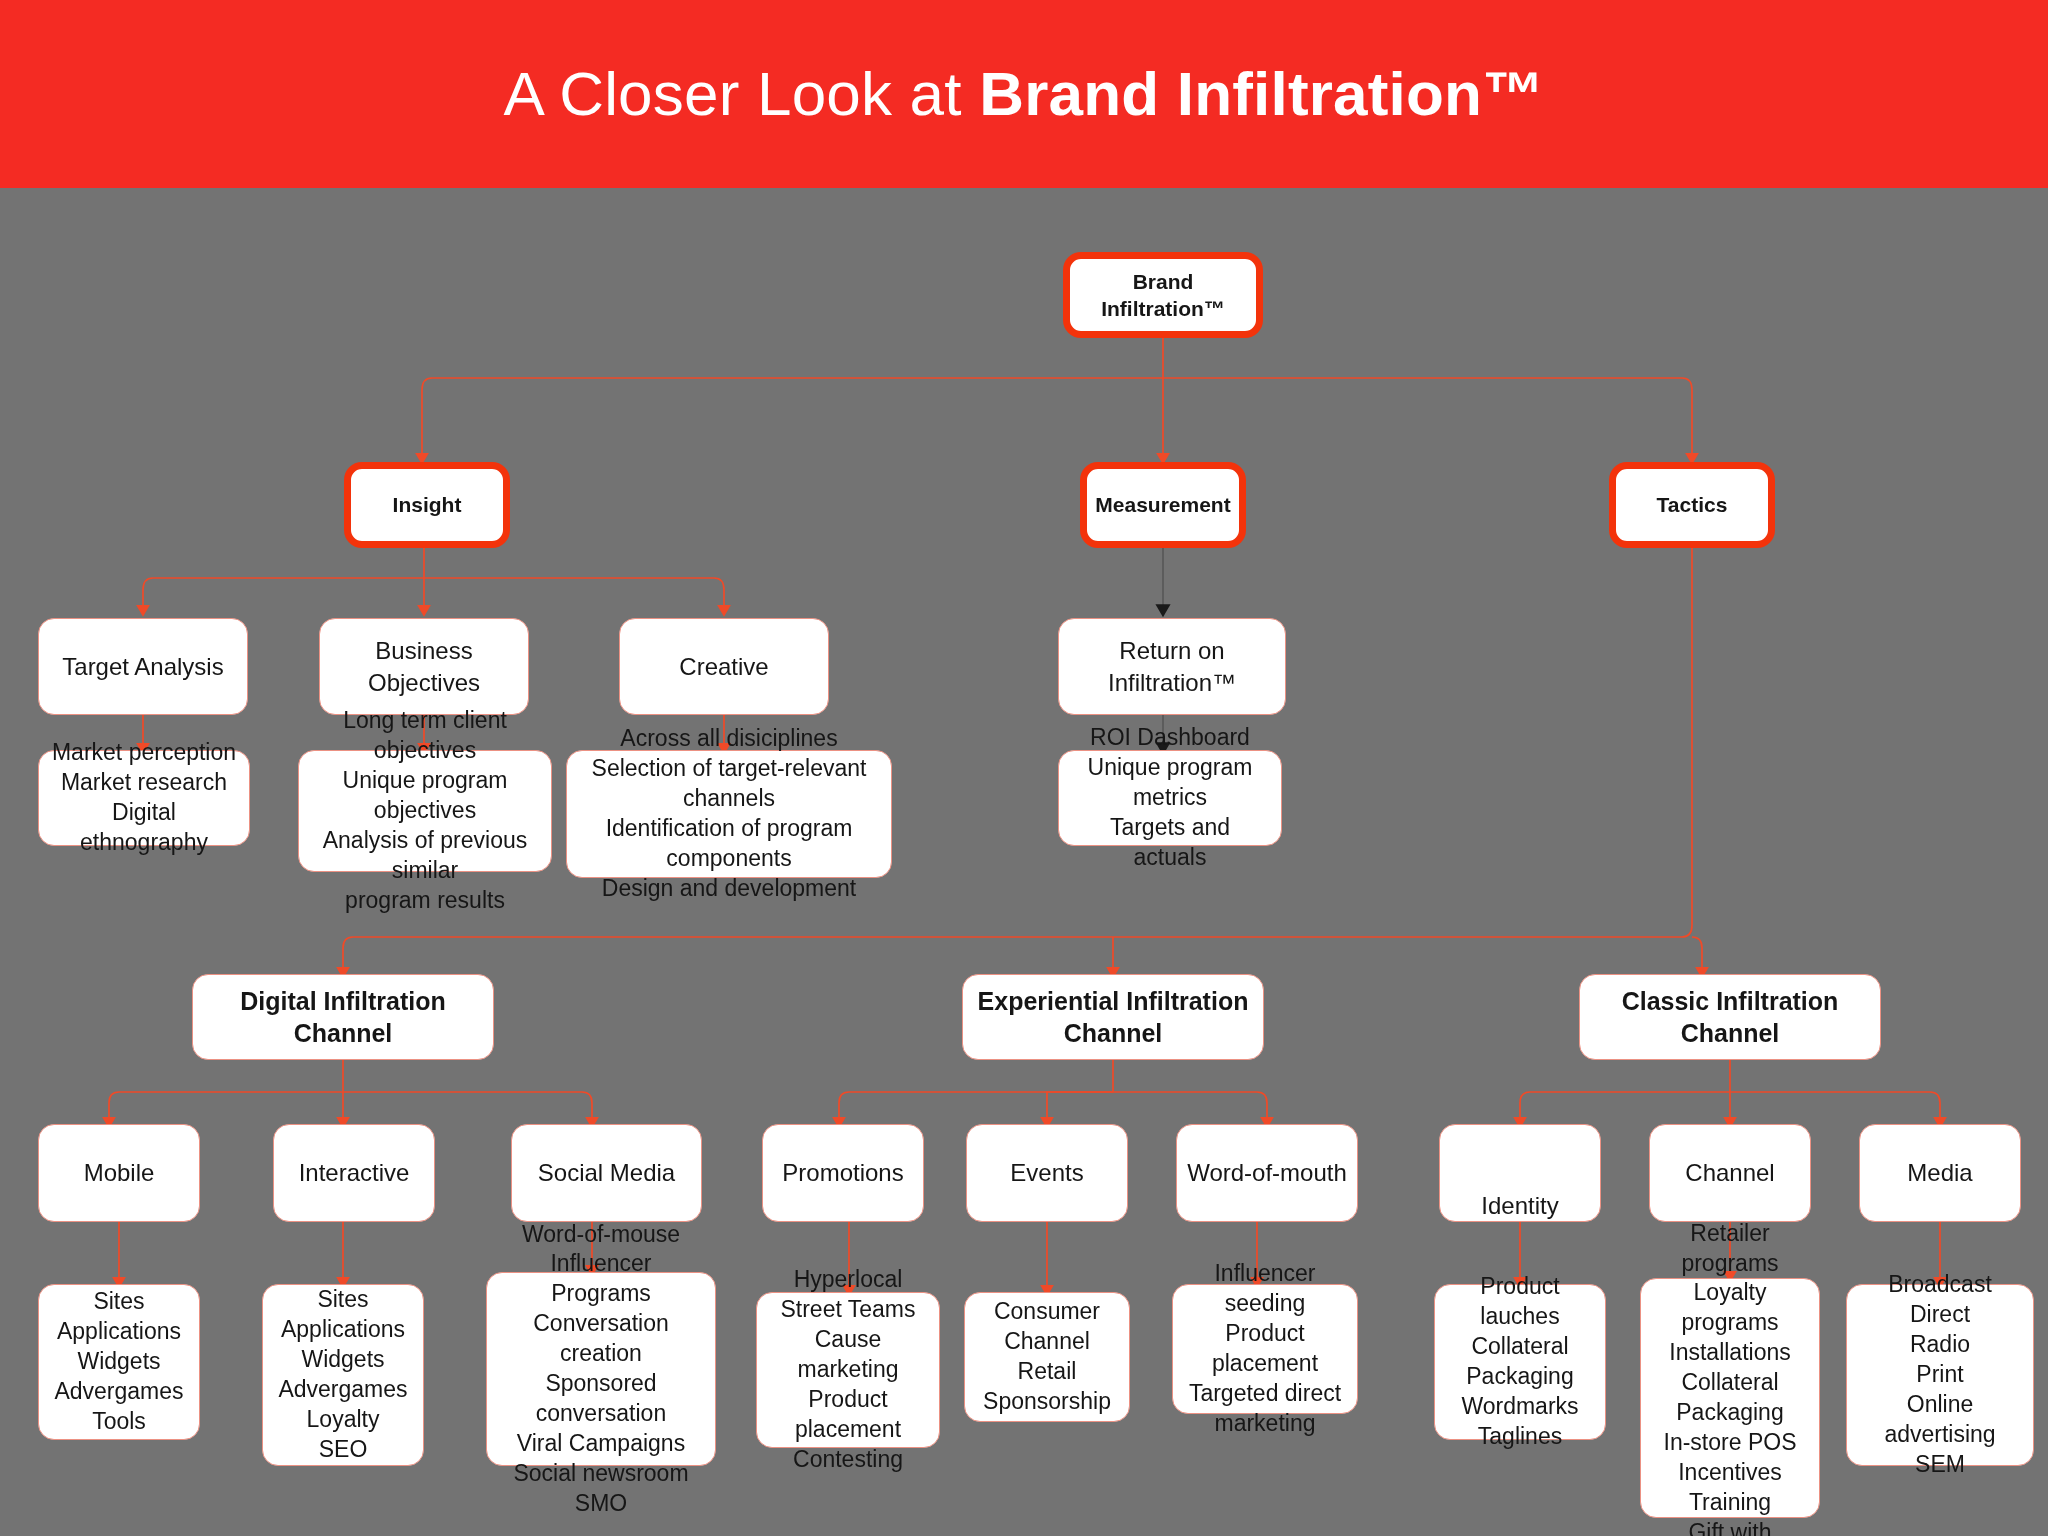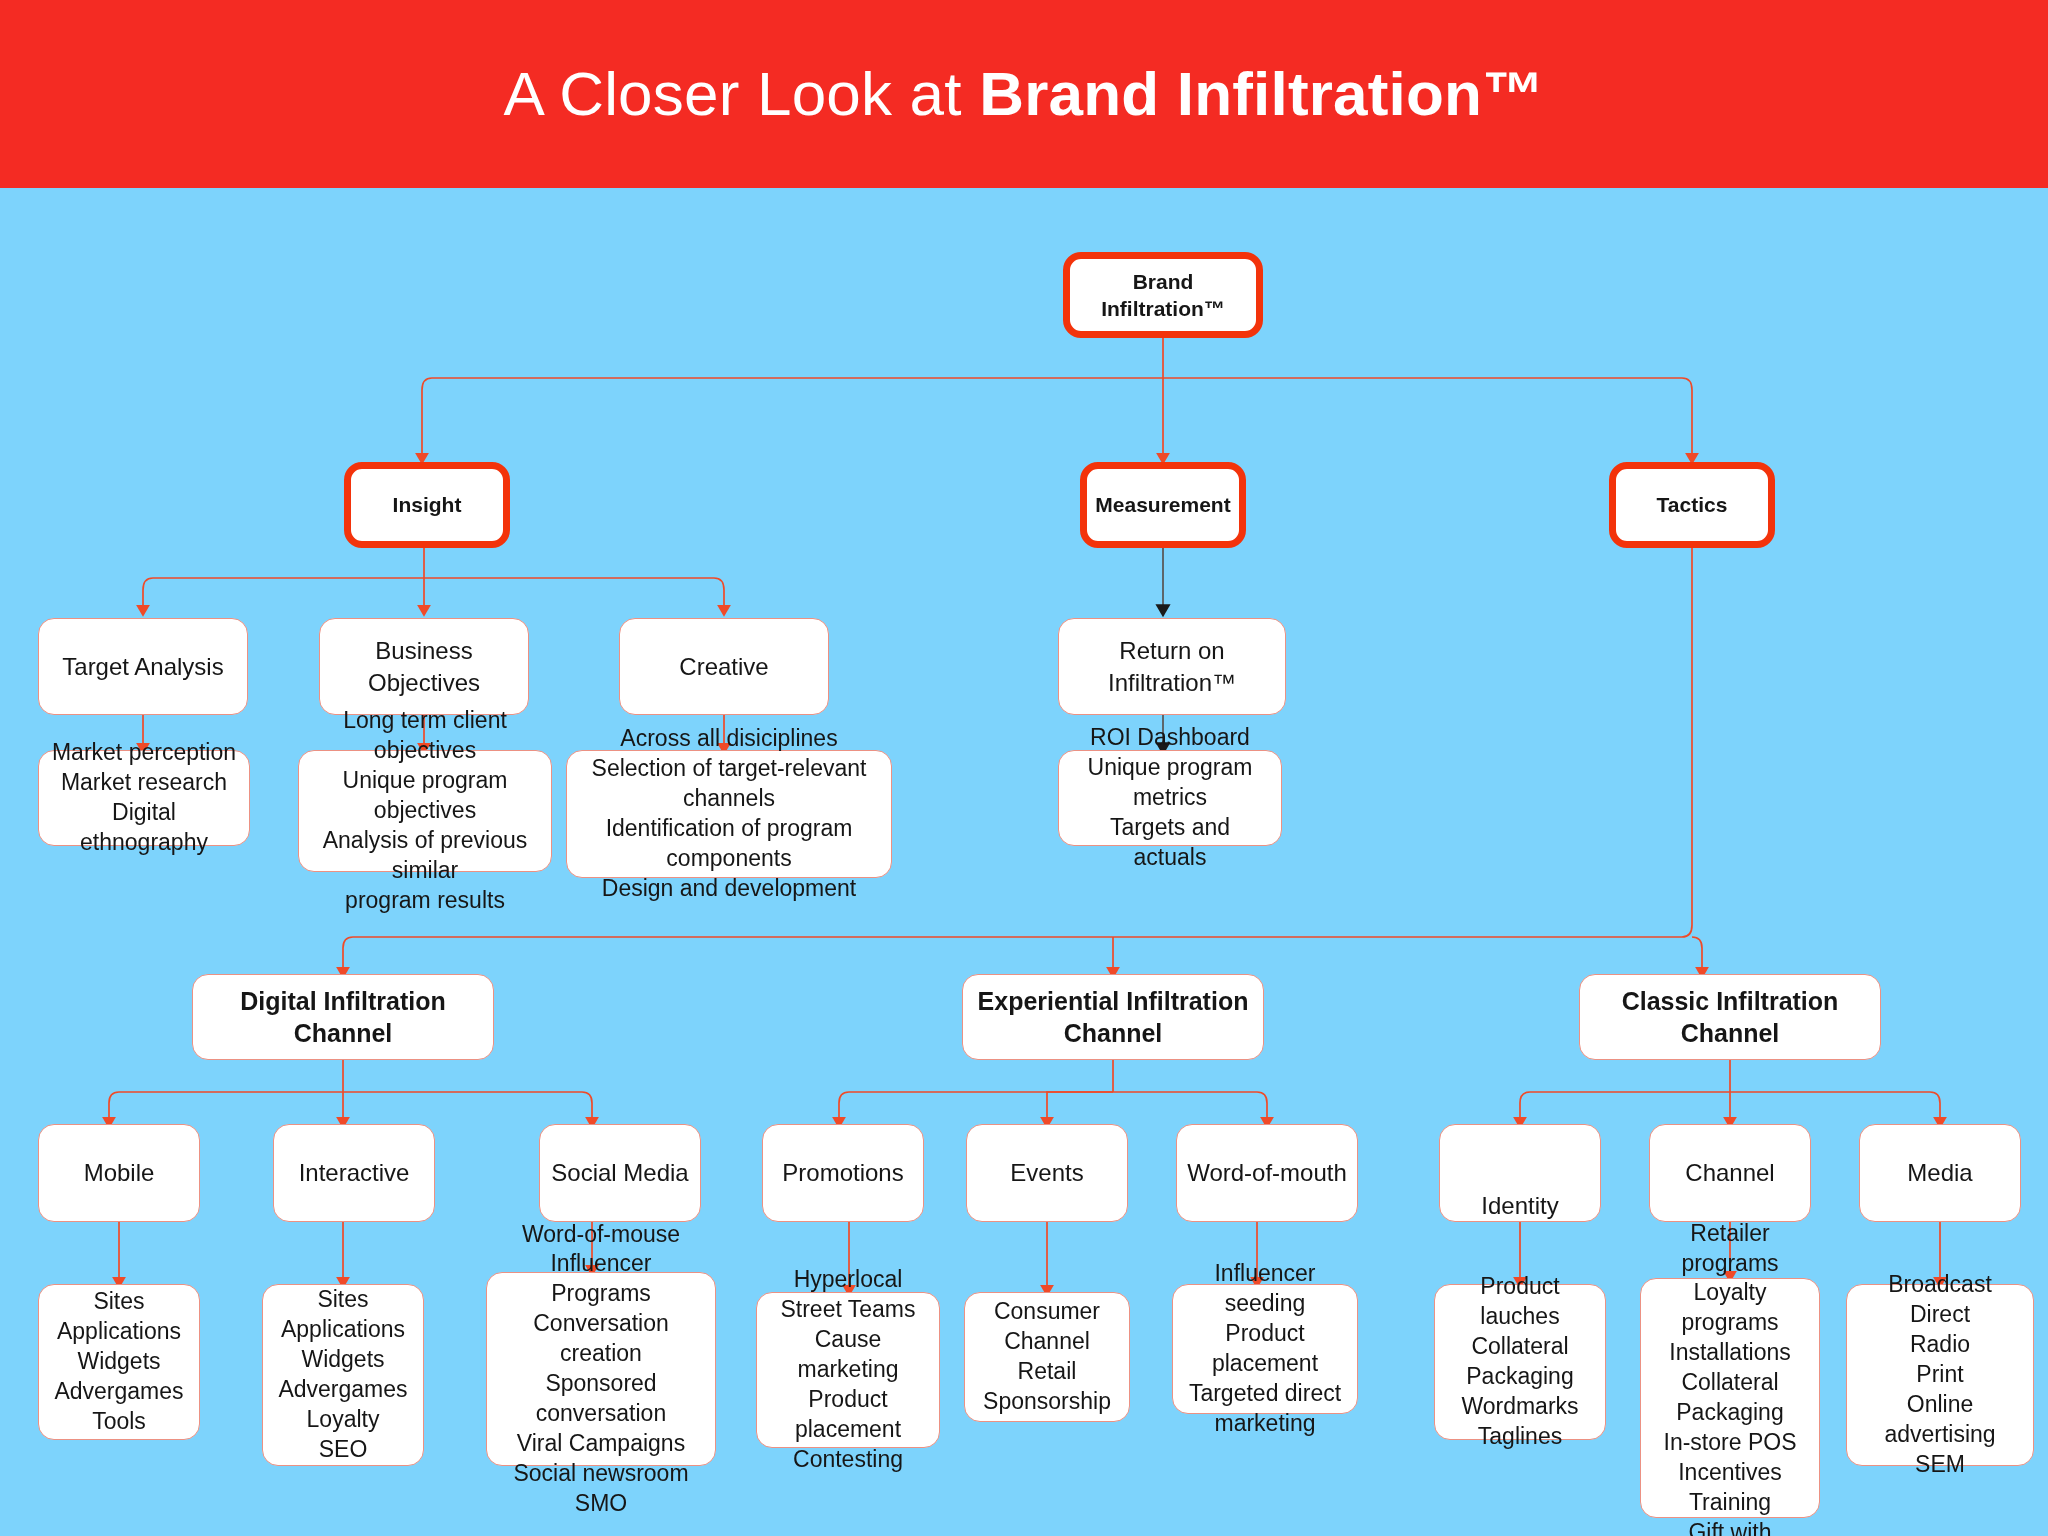--- a/index.html
+++ b/index.html
@@ -4,21 +4,21 @@
 <style>
   html, body {
     margin: 0;
     padding: 0;
     background: #ffffff;
   }
   #page {
     position: relative;
     width: 2048px;
     height: 1536px;
-    background: #7dd3fc;
+    background: #737373;
     overflow: hidden;
     font-family: "Liberation Sans", sans-serif;
   }
 
   
   #banner {
     position: absolute;
     left: 0; top: 0;
     width: 2048px;
     height: 188px;
@@ -229,21 +229,21 @@
   <div class="node channel" style="left:1579px; top:974px; width:302px; height:86px;">
     <span class="txt">Classic Infiltration Channel</span>
   </div>
 
   <div class="node category" style="left:38px; top:1124px; width:162px; height:98px;">
     <span class="txt">Mobile</span>
   </div>
   <div class="node category" style="left:262px; top:1124px; width:162px; height:98px;margin-left:11px;">
     <span class="txt">Interactive</span>
   </div>
-  <div class="node category" style="left:511px; top:1124px; width:162px; height:98px;margin-left:28px;">
+  <div class="node category" style="left:511px; top:1124px; width:191px; height:98px;">
     <span class="txt">Social Media</span>
   </div>
 
   <div class="node detail" style="left:38px; top:1284px; width:162px; height:156px;">
     <span class="txt">Sites
 Applications
 Widgets
 Advergames
 Tools</span>
   </div>

